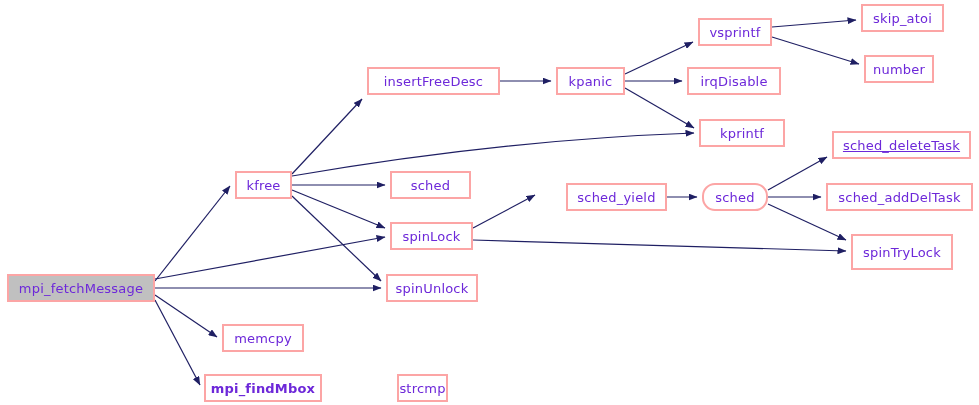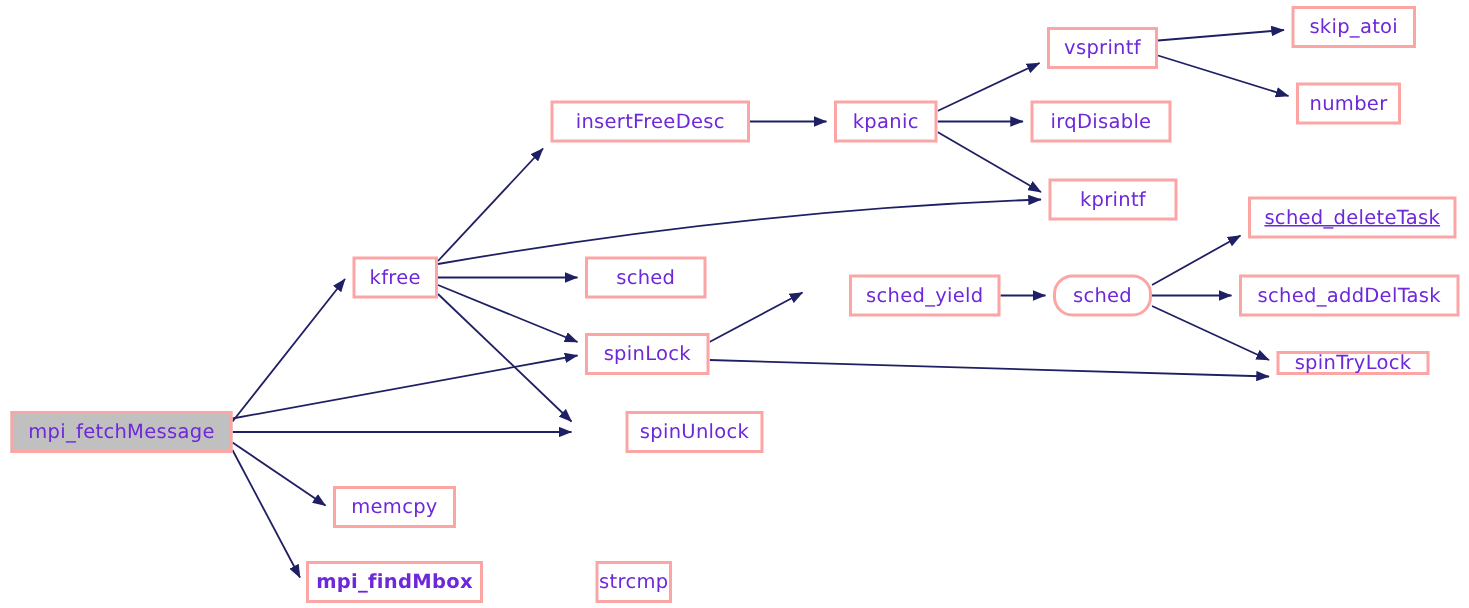--- a/index.html
+++ b/index.html
@@ -93,21 +93,21 @@
       </div>
       <div class="node" style="left: 367px; top: 67px; width: 133px; height: 28px;">
         <span>insertFreeDesc</span>
       </div>
       <div class="node" style="left: 390px; top: 171px; width: 81px; height: 28px;">
         <span>sched</span>
       </div>
       <div class="node" style="left: 390px; top: 222px; width: 83px; height: 28px;">
         <span>spinLock</span>
       </div>
-      <div class="node" style="left: 386px; top: 274px; width: 92px; height: 28px; margin-left: 31px;">
+      <div class="node" style="left: 386px; top: 274px; width: 92px; height: 28px;">
         <span>spinUnlock</span>
       </div>
       <div class="node" style="left: 397px; top: 374px; width: 51px; height: 28px;">
         <span>strcmp</span>
       </div>
       <div class="node" style="left: 556px; top: 67px; width: 69px; height: 28px;">
         <span>kpanic</span>
       </div>
       <div class="node" style="left: 540px; top: 183px; width: 101px; height: 28px; margin-left: 26px;">
         <span>sched_yield</span>
@@ -129,18 +129,18 @@
       </div>
       <div class="node" style="left: 864px; top: 55px; width: 70px; height: 28px;">
         <span>number</span>
       </div>
       <div class="node" style="left: 832px; top: 131px; width: 139px; height: 28px; text-decoration: underline;">
         <span>sched_deleteTask</span>
       </div>
       <div class="node" style="left: 826px; top: 183px; width: 147px; height: 28px;">
         <span>sched_addDelTask</span>
       </div>
-      <div class="node" style="left: 851px; top: 234px; width: 102px; height: 16px;">
+      <div class="node" style="left: 851px; top: 234px; width: 102px; height: 36px;">
         <span>spinTryLock</span>
       </div>
     </div>
 
 </div>
 
 </body></html>

